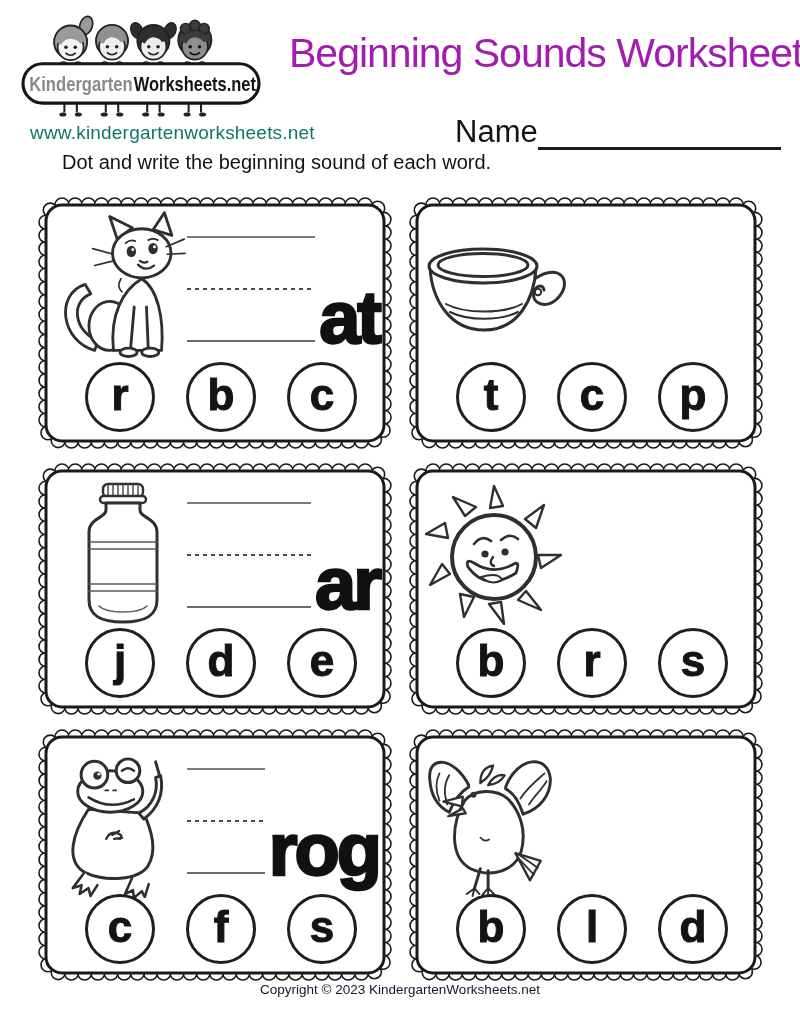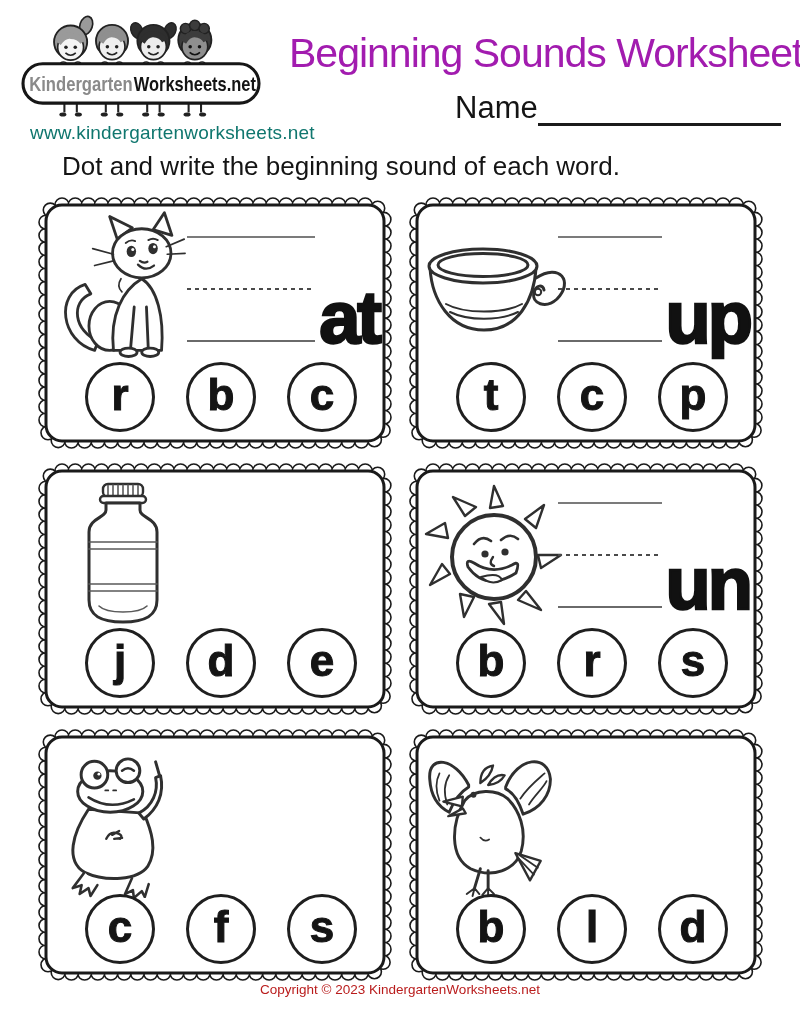--- a/index.html
+++ b/index.html
@@ -6,24 +6,24 @@
   html,body { background:#ffffff; }
   body {
     width:800px; height:1035px; position:relative; overflow:hidden;
     font-family:"Liberation Sans", sans-serif; color:#161616;
   }
 
   
   .logo-wrap { position:absolute; left:16px; top:12px; width:250px; }
   .logo-url { position:absolute; left:30px; top:122px; font-size:19px; color:#0f766e; letter-spacing:.2px; }
   .page-title { position:absolute; left:289px; top:30px; width:505px; font-size:41px; letter-spacing:-1px; color:#a21caf; white-space:nowrap; }
-  .name-row { position:absolute; left:455px; top:90px; display:flex; align-items:flex-end; }
+  .name-row { position:absolute; left:455px; top:114px; display:flex; align-items:flex-end; }
   .name-label { font-size:31px; color:#141414; }
   .name-line { width:243px; height:36px; border-bottom:3px solid #1b1b1b; }
-  .instruction { position:absolute; left:62px; top:151px; font-size:26px; color:#141414; }
+  .instruction { position:absolute; left:62px; top:151px; font-size:20px; color:#141414; }
 
   
   .grid {
     position:absolute; left:37px; top:196px;
     display:grid; grid-template-columns:356px 356px; grid-auto-rows:254px;
     column-gap:15px; row-gap:12px;
   }
   .card { position:relative; width:356px; height:254px; }
   .scallop { position:absolute; inset:0; width:100%; height:100%; }
   .scallop circle { fill:#fff; stroke:#1a1a1a; stroke-width:1.6; }
@@ -56,21 +56,21 @@
     display:flex; justify-content:space-between; padding:0 22px 0 34px; z-index:2;
   }
   .letter {
     width:70px; height:70px; border:3px solid #1f1f1f; border-radius:50%;
     display:flex; align-items:center; justify-content:center;
     font-size:44px; font-weight:bold; color:#141414; background:#fff;
     -webkit-text-stroke:1px #141414; padding-bottom:5px;
   }
 
   
-  .footer { position:absolute; left:0; top:981px; width:100%; text-align:center; color:#b91c1c; }
+  .footer { position:absolute; left:0; top:981px; width:100%; text-align:center; color:#0f172a; }
   .footer div { font-size:13.5px; line-height:17px; }
 
   
   .art { stroke:#2f2f2f; stroke-width:3; stroke-linecap:round; stroke-linejoin:round; fill:none; }
   .art .f { fill:#ffffff; }
   .art .ink { fill:#2f2f2f; stroke:none; }
   .art .thin { stroke-width:1.6; stroke:#5a5a5a; }
 </style>
 </head>
 <body>
@@ -368,28 +368,20 @@
         <rect x="9" y="9" width="338" height="236" rx="16"></rect>
       </svg>
     <svg class="pic pic-cup art" viewBox="0 0 150 110">
       <path class="f" d="M10,30 C12,62 30,92 64,92 C98,92 114,62 116,30 Z"></path>
       <path stroke-width="2" d="M26,66 C44,76 84,76 102,66 M30,74 C48,83 80,83 98,74"></path>
       <ellipse class="f" cx="63" cy="28" rx="54" ry="17"></ellipse>
       <ellipse class="f" cx="63" cy="27" rx="45" ry="11.5"></ellipse>
       <path d="M116,40 C140,24 154,44 137,61 C126,71 111,66 114,54 C116,47 123,46 124,52"></path>
       <circle cx="118" cy="54" r="3.2" stroke-width="2"></circle>
     </svg>
-    <div class="write-row">
-      <div class="lines">
-        <div class="gline"></div>
-        <div class="gline-dash"></div>
-        <div class="gline-bot"></div>
-      </div>
-      <div class="word">up</div>
-    </div>
     <div class="letters">
       <div class="letter">t</div>
       <div class="letter">c</div>
       <div class="letter">p</div>
     </div>
   </div>
 
   <div class="card">
     <svg class="scallop" viewBox="0 0 356 254">
         <circle cx="25.0" cy="9.0" r="7"></circle>
@@ -480,20 +472,28 @@
         <rect x="9" y="9" width="338" height="236" rx="16"></rect>
       </svg>
     <svg class="pic pic-jar art" viewBox="0 0 100 150">
       <rect class="f" x="30" y="4" width="40" height="13" rx="5" stroke-width="2.4"></rect>
       <path class="thin" d="M35,5.5 v10 M40,5 v11 M45,5 v11 M50,5 v11 M55,5 v11 M60,5 v11 M65,5.5 v10"></path>
       <rect class="f" x="27" y="16" width="46" height="7" rx="3.5" stroke-width="2.4"></rect>
       <path class="f" d="M33,23 L33,30 C33,38 16,38 16,52 L16,120 C16,136 28,142 50,142 C72,142 84,136 84,120 L84,52 C84,38 67,38 67,30 L67,23 Z"></path>
       <path class="thin" d="M16,62 H84 M16,69 H84 M16,104 H84 M16,111 H84"></path>
       <path class="thin" d="M26,126 C34,134 66,134 74,126"></path>
     </svg>
+    <div class="write-row">
+      <div class="lines">
+        <div class="gline"></div>
+        <div class="gline-dash"></div>
+        <div class="gline-bot"></div>
+      </div>
+      <div class="word">ar</div>
+    </div>
     <div class="letters">
       <div class="letter">j</div>
       <div class="letter">d</div>
       <div class="letter">e</div>
     </div>
   </div>
 
   <div class="card">
     <svg class="scallop" viewBox="0 0 356 254">
         <circle cx="25.0" cy="9.0" r="7"></circle>
@@ -596,28 +596,20 @@
         <path class="f" d="M43,38 L31,19 L54,29 Z"></path>
       </g>
       <circle class="f" cx="72" cy="79" r="42" stroke-width="4"></circle>
       <path stroke-width="2.6" d="M52,66 q8,-10 17,-3 M79,62 q9,-8 17,-1"></path>
       <circle class="ink" cx="63" cy="76" r="3.6"></circle>
         <circle class="ink" cx="83" cy="74" r="3.6"></circle>
       <path stroke-width="2.4" d="M71,79 q-5,7 1,9"></path>
       <path class="f" stroke-width="2.8" d="M46,89 Q64,114 94,95 Q99,81 90,87 Q70,97 52,85 Q43,80 46,89 Z"></path>
       <path class="f" stroke-width="2" d="M59,99 q10,9 21,3 q-3,-8 -21,-3 Z"></path>
     </svg>
-    <div class="write-row">
-      <div class="lines">
-        <div class="gline"></div>
-        <div class="gline-dash"></div>
-        <div class="gline-bot"></div>
-      </div>
-      <div class="word">un</div>
-    </div>
     <div class="letters">
       <div class="letter">b</div>
       <div class="letter">r</div>
       <div class="letter">s</div>
     </div>
   </div>
 
   <div class="card">
     <svg class="scallop" viewBox="0 0 356 254">
         <circle cx="25.0" cy="9.0" r="7"></circle>
@@ -716,20 +708,28 @@
       <circle class="f" cx="76" cy="21" r="12"></circle>
       <circle class="ink" cx="45" cy="26" r="4.2"></circle>
         <circle cx="46.5" cy="24.5" r="1.4" fill="#fff" stroke="none"></circle>
       <path stroke-width="2.6" d="M70,21 q6,-5 12,0"></path>
       <path stroke-width="2.6" d="M36,48 Q58,62 82,50"></path>
       <path stroke-width="1.8" d="M53,41 h3 M61,41 h3"></path>
       <path stroke-width="2.4" d="M54,90 q4,-9 13,-5 q4,2 1,5 M60,86 l7,-4 M62,90 l8,-1"></path>
       <path class="f" stroke-width="2.6" d="M32,124 L20,140 L29,137 L27,146 L36,140 L38,148 L45,137"></path>
       <path class="f" stroke-width="2.6" d="M80,130 L73,146 L81,142 L82,150 L90,143 L93,149 L97,136"></path>
     </svg>
+    <div class="write-row">
+      <div class="lines">
+        <div class="gline"></div>
+        <div class="gline-dash"></div>
+        <div class="gline-bot"></div>
+      </div>
+      <div class="word">rog</div>
+    </div>
     <div class="letters">
       <div class="letter">c</div>
       <div class="letter">f</div>
       <div class="letter">s</div>
     </div>
   </div>
 
   <div class="card">
     <svg class="scallop" viewBox="0 0 356 254">
         <circle cx="25.0" cy="9.0" r="7"></circle>

